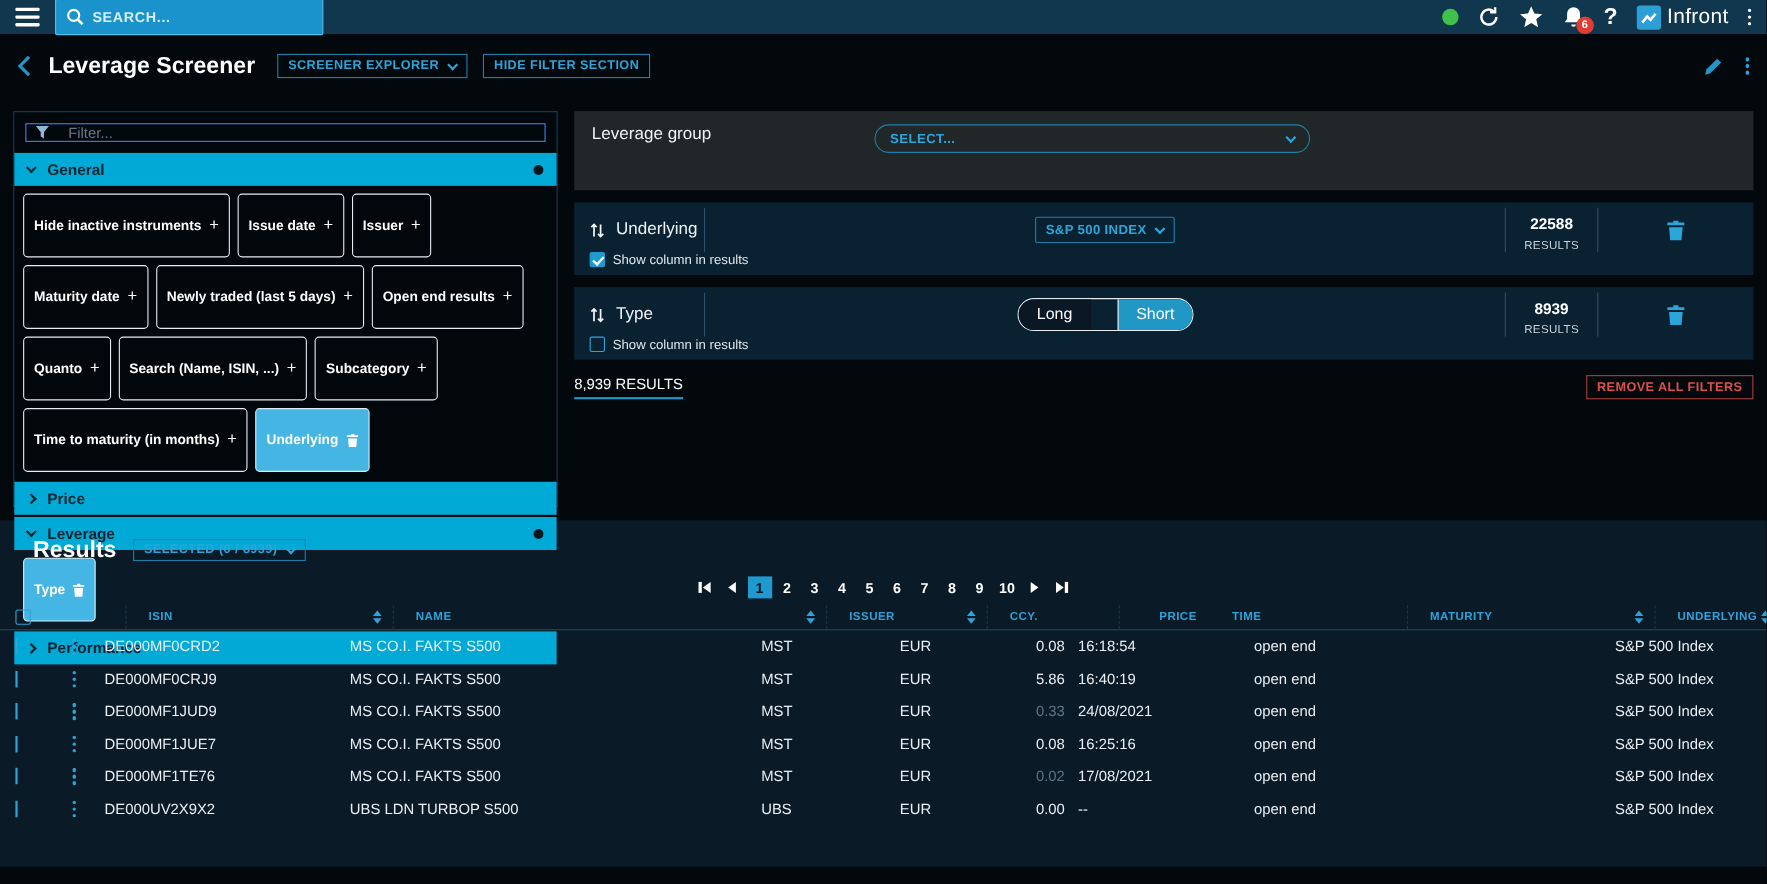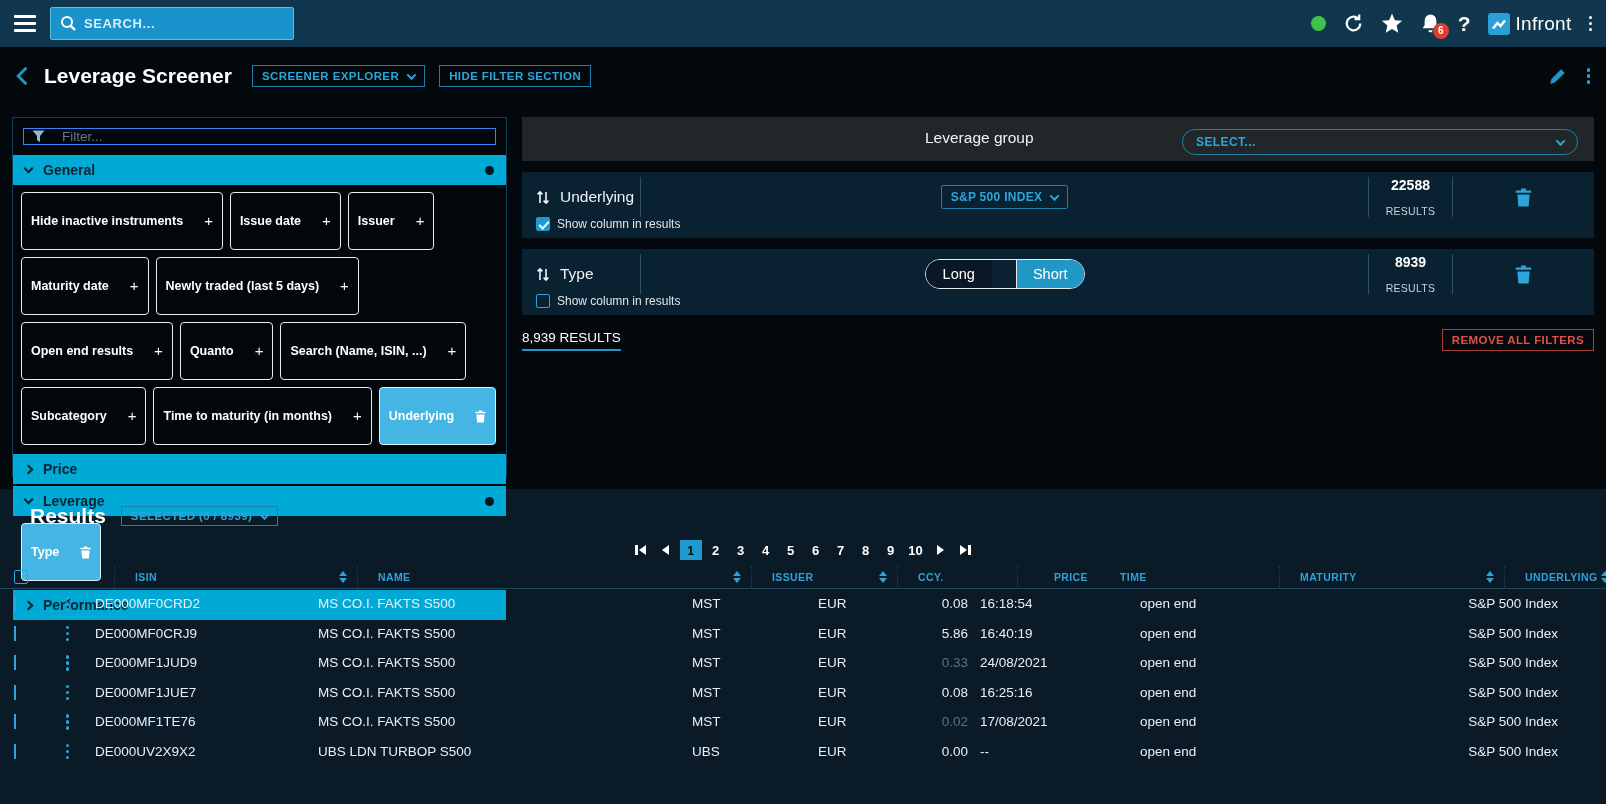--- a/index.html
+++ b/index.html
@@ -3,21 +3,21 @@
 <meta charset="utf-8">
 <style>
   * { box-sizing: border-box; margin: 0; padding: 0; }
   html,body { width:1606px; height:804px; overflow:hidden; }
   body {
     font-family: "Liberation Sans", sans-serif;
     background:#03080d; color:#e9eff4;
     -webkit-font-smoothing:antialiased;
   }
   
-  .topbar { height:47px; background:#10374d; display:flex; align-items:center; padding:0 14px; gap:14px; }
+  .topbar { height:31px; background:#10374d; display:flex; align-items:center; padding:0 14px; gap:14px; }
   .hamburger { width:22px; display:flex; flex-direction:column; gap:3.5px; cursor:pointer; }
   .hamburger i { height:3.5px; background:#fff; border-radius:1px; }
   .searchbox { width:244px; height:33px; background:#1a93cc; border:1px solid #54bde8; border-radius:2px;
     display:flex; align-items:center; padding:0 9px; gap:7px; }
   .searchbox input { background:transparent; border:none; outline:none; color:#eaf6fc; font-size:13px;
     letter-spacing:.6px; width:100%; font-family:"Liberation Sans",sans-serif; font-weight:bold; }
   .searchbox input::placeholder { color:#d8eef9; }
   .topbar-right { margin-left:auto; display:flex; align-items:center; gap:17px; }
   .statusdot { width:15px; height:15px; border-radius:50%; background:#3fc24c; }
   .icon-btn { display:flex; align-items:center; justify-content:center; position:relative; cursor:pointer; }
@@ -48,37 +48,37 @@
     font-family:"Liberation Sans",sans-serif; }
   .filter-input input::placeholder { color:#66788a; }
   .section-bar { height:30px; background:#00a9d6; color:#062531; display:flex; align-items:center; gap:11px;
     padding:0 12px; font-size:14px; font-weight:bold; margin-top:2px; cursor:pointer; flex:none; }
   .section-bar .s-chev { width:7px; height:7px; border-right:2.4px solid #062531; border-bottom:2.4px solid #062531; }
   .s-chev.down { transform:rotate(45deg); margin-top:-3px; }
   .s-chev.right { transform:rotate(-45deg); }
   .section-dot { margin-left:auto; width:9px; height:9px; border-radius:50%; background:#04161f; }
   .chips { padding:7px 8px; display:flex; flex-wrap:wrap; gap:7px; align-content:flex-start; }
   .chip { border:1px solid #e4ecf2; border-radius:4px; padding:21px 9px; font-size:12.5px; font-weight:bold; color:#fff;
-    display:inline-flex; align-items:center; gap:21px; cursor:pointer; white-space:nowrap; }
+    display:inline-flex; align-items:center; gap:7px; cursor:pointer; white-space:nowrap; }
   .chip .plus { font-weight:normal; font-size:15px; line-height:12px; }
   .chip.active { background:#45b5e3; border-color:#d9effb; }
   
   .right-panel { flex:1; display:flex; flex-direction:column; gap:11px; }
-  .card-gray { background:#212629; height:44px; padding:12px 16px; display:flex;justify-content:flex-end; }
+  .card-gray { background:#212629; height:72px; padding:12px 16px; display:flex; }
   .card-gray .lbl { width:257px; font-size:15.5px; color:#eef3f7; }
   .select-pill { width:396px; height:26px; border:1px solid #1e7fa9; border-radius:14px; display:flex; align-items:center;
     justify-content:space-between; padding:0 13px; color:#2ba6da; font-size:12px; font-weight:bold; letter-spacing:.4px; cursor:pointer; }
   .card { background:#0a2131; height:66px; display:flex; flex-direction:column; }
   .card-top { height:46px; margin-top:5px; display:grid; grid-template-columns:118px 1fr 84px 142px; align-items:stretch; }
   .card-top > div { display:flex; align-items:center; }
   .card-top > div + div { border-left:1px solid #2c5068; }
   .seg-label { padding-left:14px; gap:10px; }
   .seg-label span { font-size:15.5px; color:#eef3f7; }
   .seg-center { justify-content:center; }
-  .seg-results { flex-direction:column; justify-content:space-between; gap:6px; }
+  .seg-results { flex-direction:column; justify-content:flex-end; gap:6px; }
   .res-num { font-size:14px; font-weight:bold; color:#fff; }
   .res-lbl { font-size:10.5px; color:#c9d4dc; letter-spacing:.3px; }
   .seg-trash { justify-content:center; cursor:pointer; }
   .value-btn { border:1px solid #1e7fa9; border-radius:2px; padding:4px 9px; color:#2ba6da; font-size:12px; font-weight:bold;
     letter-spacing:.3px; display:inline-flex; align-items:center; gap:9px; cursor:pointer; background:transparent;
     font-family:"Liberation Sans",sans-serif; }
   .card-bottom { display:flex; align-items:center; gap:7px; padding:0 0 7px 14px; }
   .cbx { width:14px; height:14px; border:1px solid #2ba6da; border-radius:2px; position:relative; flex:none; cursor:pointer; }
   .cbx.checked { background:#1e9ad1; border-color:#1e9ad1; }
   .cbx.checked::after { content:""; position:absolute; left:4px; top:1px; width:4px; height:8px;

